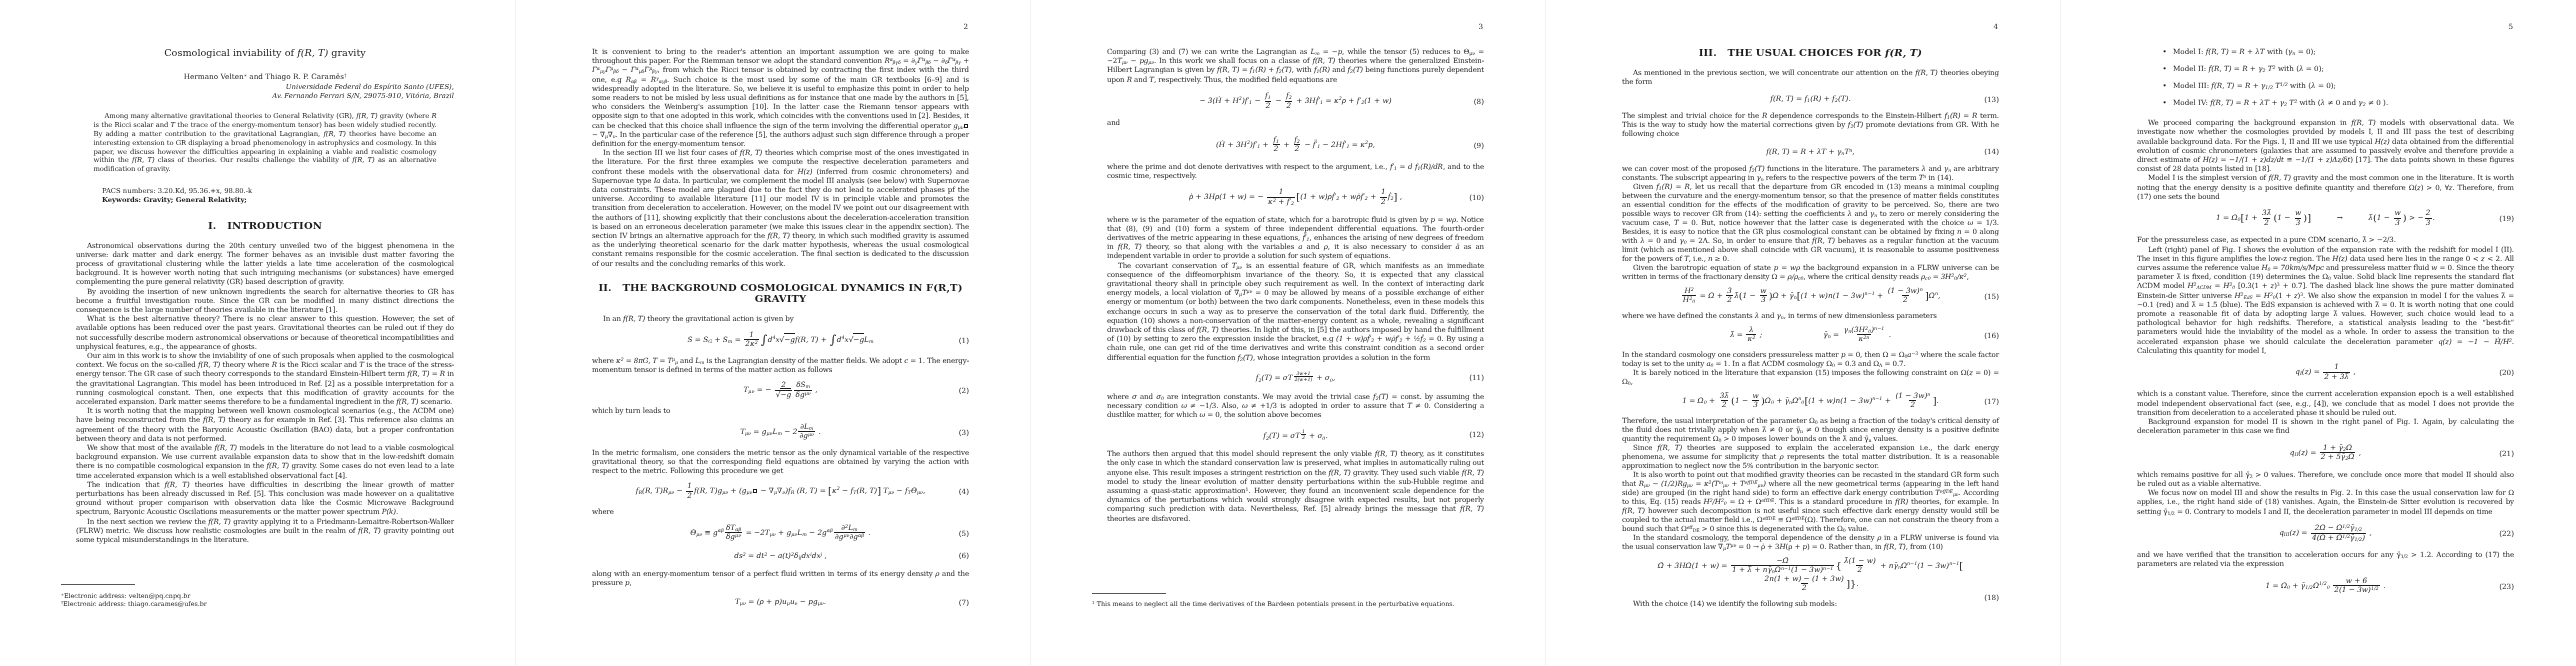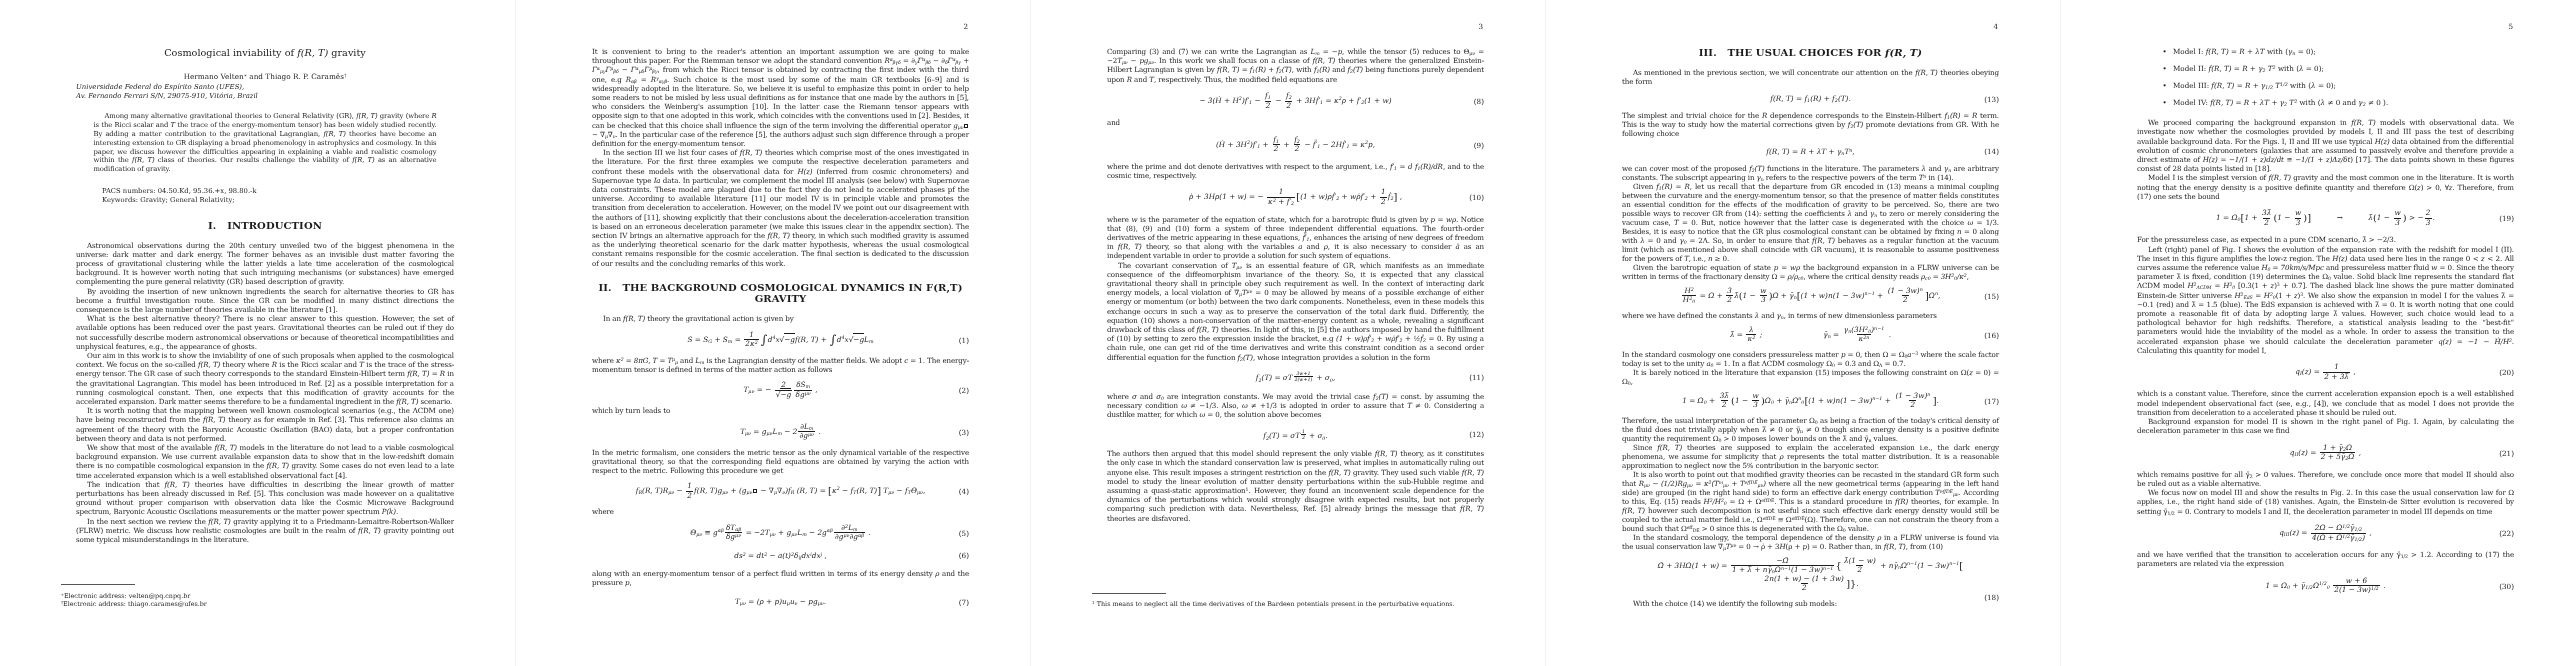--- a/index.html
+++ b/index.html
@@ -15,26 +15,26 @@
   .pgnum { position:absolute; top:22px; right:62px; font-size:7.2px; color:#1c1c1c; }
 
   .para { font-size:7.1px; line-height:9.2px; text-align:justify; text-indent:11px;
           margin:0; letter-spacing:-0.1px; }
   .para.noind { text-indent:0; }
   .para i, .abstract i, .title i, .sechead i { font-style:italic; }
 
   
   .title { text-align:center; font-size:9.7px; margin:0 0 0 0; }
   .authors { text-align:center; font-size:7.3px; margin-top:14px; }
-  .affil { text-align:left; font-style:italic; font-size:6.9px; line-height:9px; }
+  .affil { text-align:right; font-style:italic; font-size:6.9px; line-height:9px; }
   .affil.first { margin-top:1.7px; }
   .abstract { width:343px; margin:11.7px auto 0; font-size:6.8px; line-height:8.8px;
               text-align:justify; text-indent:11px; letter-spacing:-0.1px; }
   .pacs { margin:13.3px 0 0 26px; font-size:6.8px; line-height:8.6px; }
-  .pacs.kw { margin-top:0.6px; }
+  .pacs.kw { margin-top:0.6px;font-weight:bold; }
   .sechead { text-align:center; font-weight:bold; font-size:10px; margin:14.5px 0 10px; letter-spacing:0.1px; }
   .fnblock { position:absolute; left:61px; right:61px; bottom:58px; }
   .fnrule { width:74px; border-top:0.6px solid #555; margin-bottom:6.7px; }
   .fn { font-size:6.4px; line-height:8.6px; }
 
   
   .eq { position:relative; display:flex; justify-content:center; align-items:center;
         margin:8.3px 0; font-size:7.3px; font-style:italic; min-height:13.3px; }
   .eq .eqbody { text-align:center; }
   .eq .eqno { position:absolute; right:0; top:50%; transform:translateY(-50%);
@@ -77,21 +77,21 @@
 <div class="sheet">
   <div class="wm">arXiv:1702.07710v2  [gr-qc]  19 Jun 2017</div>
 
   <div class="page">
     <div class="content">
       <div class="title">Cosmological inviability of <i>f(R, T)</i> gravity</div>
       <div class="authors">Hermano Velten<sup>∗</sup> and Thiago R. P. Caramês<sup>†</sup></div>
       <div class="affil first">Universidade Federal do Espírito Santo (UFES),</div>
       <div class="affil">Av.  Fernando Ferrari S/N, 29075-910, Vitória, Brazil</div>
       <div class="abstract">Among many alternative gravitational theories to General Relativity (GR), <i>f(R, T)</i> gravity (where <i>R</i> is the Ricci scalar and <i>T</i> the trace of the energy-momentum tensor) has been widely studied recently. By adding a matter contribution to the gravitational Lagrangian, <i>f(R, T)</i> theories have become an interesting extension to GR displaying a broad phenomenology in astrophysics and cosmology. In this paper, we discuss however the difficulties appearing in explaining a viable and realistic cosmology within the <i>f(R, T)</i> class of theories. Our results challenge the viability of <i>f(R, T)</i> as an alternative modification of gravity.</div>
-      <div class="pacs">PACS numbers: 04.50.Kd, 95.36.+x, 98.80.-k</div>
+      <div class="pacs">PACS numbers: 3.20.Kd, 95.36.+x, 98.80.-k</div>
       <div class="pacs kw">Keywords: Gravity; General Relativity;</div>
       <div class="sechead">I.&nbsp;&nbsp;&nbsp;INTRODUCTION</div>
       <p class="para">Astronomical observations during the 20th century unveiled two of the biggest phenomena in the universe: dark matter and dark energy. The former behaves as an invisible dust matter favoring the process of gravitational clustering while the latter yields a late time acceleration of the cosmological background. It is however worth noting that such intriguing mechanisms (or substances) have emerged complementing the pure general relativity (GR) based description of gravity.</p>
       <p class="para">By avoiding the insertion of new unknown ingredients the search for alternative theories to GR has become a fruitful investigation route. Since the GR can be modified in many distinct directions the consequence is the large number of theories available in the literature [1].</p>
       <p class="para">What is the best alternative theory? There is no clear answer to this question. However, the set of available options has been reduced over the past years. Gravitational theories can be ruled out if they do not successfully describe modern astronomical observations or because of theoretical incompatibilities and unphysical features, e.g., the appearance of ghosts.</p>
       <p class="para">Our aim in this work is to show the inviability of one of such proposals when applied to the cosmological context. We focus on the so-called <i>f(R, T)</i> theory where <i>R</i> is the Ricci scalar and <i>T</i> is the trace of the stress-energy tensor. The GR case of such theory corresponds to the standard Einstein-Hilbert term <i>f(R, T) = R</i> in the gravitational Lagrangian. This model has been introduced in Ref. [2] as a possible interpretation for a running cosmological constant. Then, one expects that this modification of gravity accounts for the accelerated expansion. Dark matter seems therefore to be a fundamental ingredient in the <i>f(R, T)</i> scenario.</p>
       <p class="para">It is worth noting that the mapping between well known cosmological scenarios (e.g., the ΛCDM one) have being reconstructed from the <i>f(R, T)</i> theory as for example in Ref. [3]. This reference also claims an agreement of the theory with the Baryonic Acoustic Oscillation (BAO) data, but a proper confrontation between theory and data is not performed.</p>
       <p class="para">We show that most of the available <i>f(R, T)</i> models in the literature do not lead to a viable cosmological background expansion. We use current available expansion data to show that in the low-redshift domain there is no compatible cosmological expansion in the <i>f(R, T)</i> gravity. Some cases do not even lead to a late time accelerated expansion which is a well established observational fact [4].</p>
       <p class="para">The indication that <i>f(R, T)</i> theories have difficulties in describing the linear growth of matter perturbations has been already discussed in Ref. [5]. This conclusion was made however on a qualitative ground without proper comparison with observation data like the Cosmic Microwave Background spectrum, Baryonic Acoustic Oscilations measurements or the matter power spectrum <i>P(k)</i>.</p>
       <p class="para">In the next section we review the <i>f(R, T)</i> gravity applying it to a Friedmann-Lemaitre-Robertson-Walker (FLRW) metric. We discuss how realistic cosmologies are built in the realm of <i>f(R, T)</i> gravity pointing out some typical misunderstandings in the literature.</p>
@@ -361,18 +361,18 @@
               <span>4(Ω + Ω<sup>1/2</sup>γ̄<sub>1/2</sub>)</span>
             </span> ,</span>
           <span class="eqno">(22)</span>
         </div>
       <p class="para noind">and we have verified that the transition to acceleration occurs for any γ̄<sub>1/2</sub> &gt; 1.2.  According to (17) the parameters are related via the expression</p>
       <div class="eq">
           <span class="eqbody">1 = Ω<sub>0</sub> + γ̄<sub>1/2</sub>Ω<sup>1/2</sup><sub>0</sub> <span class="fr">
               <span>w + 6</span>
               <span>2(1 − 3w)<sup>1/2</sup></span>
             </span> .</span>
-          <span class="eqno">(30)</span>
+          <span class="eqno">(23)</span>
         </div>
     </div>
   </div>
 </div>
 
 
 </body></html>

